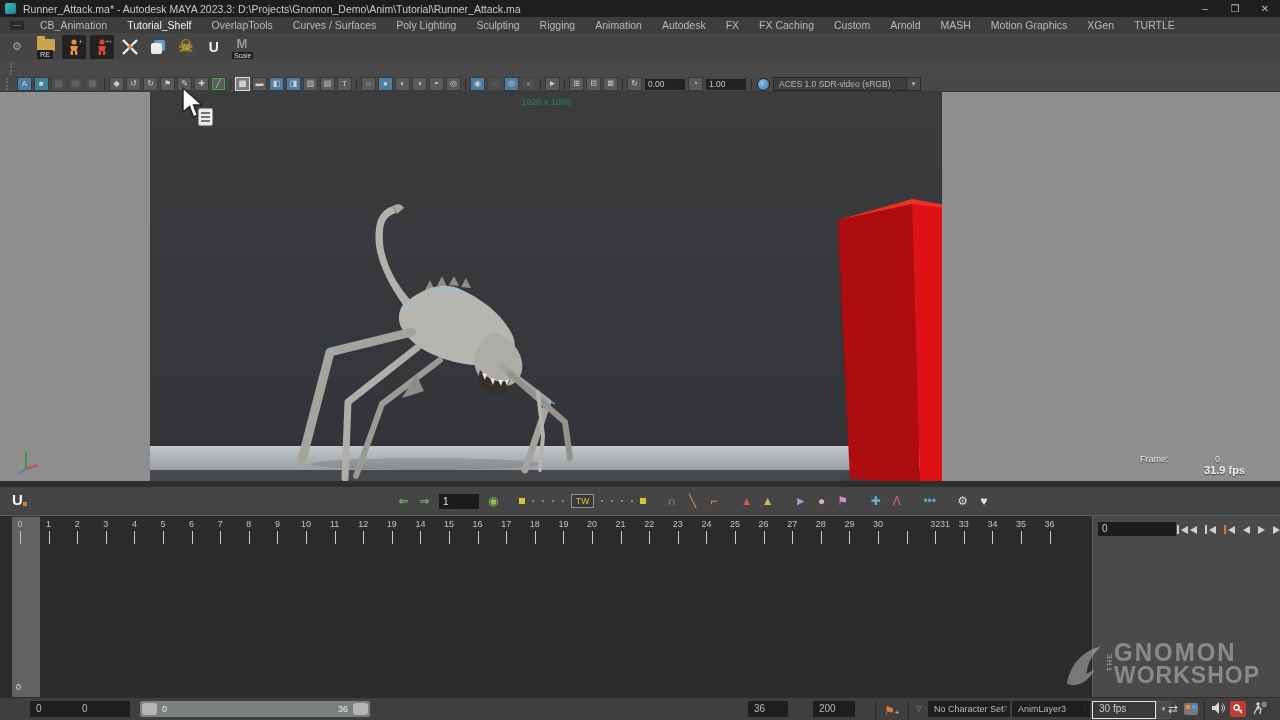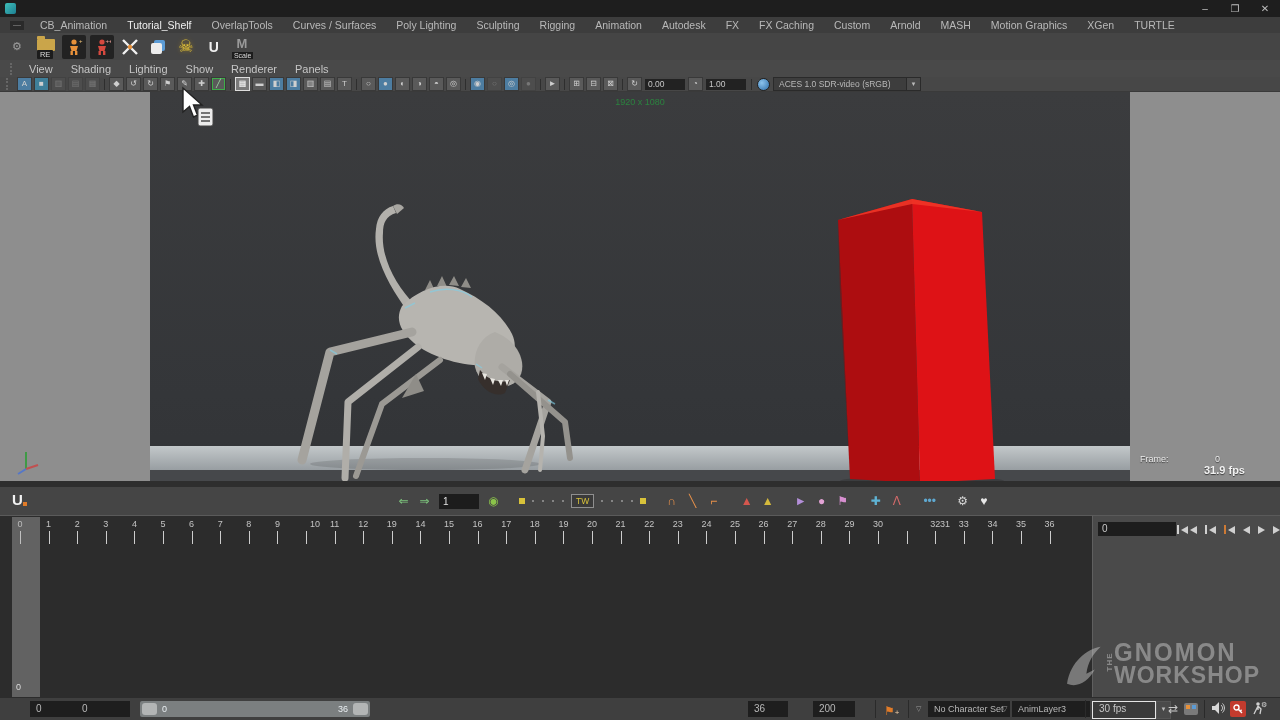--- a/index.html
+++ b/index.html
@@ -39,21 +39,21 @@
   .s-green{box-shadow:inset 0 0 0 1px #3fae4a;color:#9fe0a8;}
   .s-hover{background:#7a7a7a;border-color:#dedede;color:#fff;}
   .sep{width:1px;height:11px;background:#2e2e2e;margin:0 3px;flex:none;}
   .pt-field{width:34px;height:11px;background:#222;color:#c8c8c8;font-size:8.5px;line-height:11px;padding:0 3px;margin:0 2px;flex:none;}
   .aces-wrap{display:flex;align-items:center;margin-left:2px;flex:none;}
   .cm-dot{width:11px;height:11px;border-radius:50%;background:radial-gradient(circle at 35% 35%,#8cc3ec,#2e6ea8);border:1px solid #222;margin-right:3px;}
   .aces-box{background:#3d3d3d;border:1px solid #2a2a2a;height:12px;line-height:12px;padding:0 5px;font-size:8.5px;color:#b8b8b8;width:122px;white-space:nowrap;overflow:hidden;}
   .aces-arrow{width:13px;background:#4a4a4a;border:1px solid #2a2a2a;border-left:none;font-size:6px;color:#bbb;text-align:center;line-height:12px;height:12px;}
   
   .viewport{position:absolute;top:92px;left:0;right:0;height:389px;background:#8e8e8e;}
-  .cam{position:absolute;left:150px;width:980px;top:0;height:389px;background:linear-gradient(#3b3c3e,#343639 78%,#323437);overflow:hidden;}
+  .cam{position:absolute;left:150px;width:792px;top:0;height:389px;background:linear-gradient(#3b3c3e,#343639 78%,#323437);overflow:hidden;}
   .ground{position:absolute;left:0;right:0;top:354px;height:25px;background:linear-gradient(#c3c8ca,#969ca0);}
   .ground-edge{position:absolute;left:0;right:0;top:378px;height:11px;background:#46484b;}
   .scene-svg{position:absolute;left:0;top:0;}
   .hud{position:absolute;font-size:9px;color:#c9c9c9;text-shadow:0 1px 1px rgba(0,0,0,.6);}
   .hud-res{top:5px;left:0;right:0;text-align:center;color:#27953f;opacity:.8;text-shadow:none;}
   .hud-cam{top:375px;left:0;right:0;text-align:center;}
   .hud-frame-label{top:362px;left:1140px;color:#ececec;}
   .hud-frame-val{top:362px;left:1215px;color:#ececec;}
   .hud-fps{top:372px;left:1204px;font-size:11px;font-weight:bold;color:#f2f2f2;}
   .gizmo{position:absolute;left:12px;top:353px;}
@@ -106,20 +106,21 @@
   .wm-l1{font-size:24px;letter-spacing:2px;}
   .wm-l2{font-size:23px;letter-spacing:1px;}
   .cursor{position:absolute;left:179px;top:86px;z-index:70;pointer-events:none;}
   .grip{width:4px;height:12px;border-left:2px dotted #666;margin:0 4px 0 2px;flex:none;}
 </style>
 </head>
 <body>
 
 <div class="titlebar">
   <div class="maya-ico"></div>
+  <span>Runner_Attack.ma* - Autodesk MAYA 2023.3: D:\Projects\Gnomon_Demo\Anim\Tutorial\Runner_Attack.ma</span>
   <div class="win-btns">
     <div class="win-btn">–</div>
     <div class="win-btn">❐</div>
     <div class="win-btn">✕</div>
   </div>
 </div>
 
 <div class="tabsrow">
   <div class="tabs-menu">—</div>
   <div id="tabs" style="display:flex;">
@@ -186,28 +187,20 @@
     <span style="color:#f0f0f0;font-size:14px;font-weight:bold;">U</span>
   </div>
   <div class="sh-ico">
     <span style="color:#9a9a9a;font-size:13px;font-weight:bold;margin-top:-6px;">M</span>
     <span class="sh-label">Scale</span>
   </div>
 </div>
 
 <div class="pmenubar">
     <div class="grip"></div>
-    <div id="pmenus" style="display:flex;">
-      <div class="pmenu">View</div>
-      <div class="pmenu">Shading</div>
-      <div class="pmenu">Lighting</div>
-      <div class="pmenu">Show</div>
-      <div class="pmenu">Renderer</div>
-      <div class="pmenu">Panels</div>
-    </div>
   </div>
 <div class="ptoolbar">
     <div class="grip"></div>
     <div id="pticons" style="display:flex;align-items:center;">
       <div class="pt-icon s-on">A</div>
       <div class="pt-icon s-teal">■</div>
       <div class="pt-icon s-dim">▥</div>
       <div class="pt-icon s-dim">▤</div>
       <div class="pt-icon s-dim">▦</div>
       <div class="sep"></div>
@@ -365,21 +358,21 @@
       <div class="tick-num" style="left: 155px;">5</div>
       <div class="tick-line" style="left: 155px;"></div>
       <div class="tick-num" style="left: 183.6px;">6</div>
       <div class="tick-line" style="left: 183.6px;"></div>
       <div class="tick-num" style="left: 212.2px;">7</div>
       <div class="tick-line" style="left: 212.2px;"></div>
       <div class="tick-num" style="left: 240.8px;">8</div>
       <div class="tick-line" style="left: 240.8px;"></div>
       <div class="tick-num" style="left: 269.4px;">9</div>
       <div class="tick-line" style="left: 269.4px;"></div>
-      <div class="tick-num" style="left: 298px; text-align: right;">10</div>
+      <div class="tick-num" style="left: 298px;">10</div>
       <div class="tick-line" style="left: 298px;"></div>
       <div class="tick-num" style="left: 326.6px;">11</div>
       <div class="tick-line" style="left: 326.6px;"></div>
       <div class="tick-num" style="left: 355.2px;">12</div>
       <div class="tick-line" style="left: 355.2px;"></div>
       <div class="tick-num" style="left: 383.8px;">19</div>
       <div class="tick-line" style="left: 383.8px;"></div>
       <div class="tick-num" style="left: 412.4px;">14</div>
       <div class="tick-line" style="left: 412.4px;"></div>
       <div class="tick-num" style="left: 441px;">15</div>

